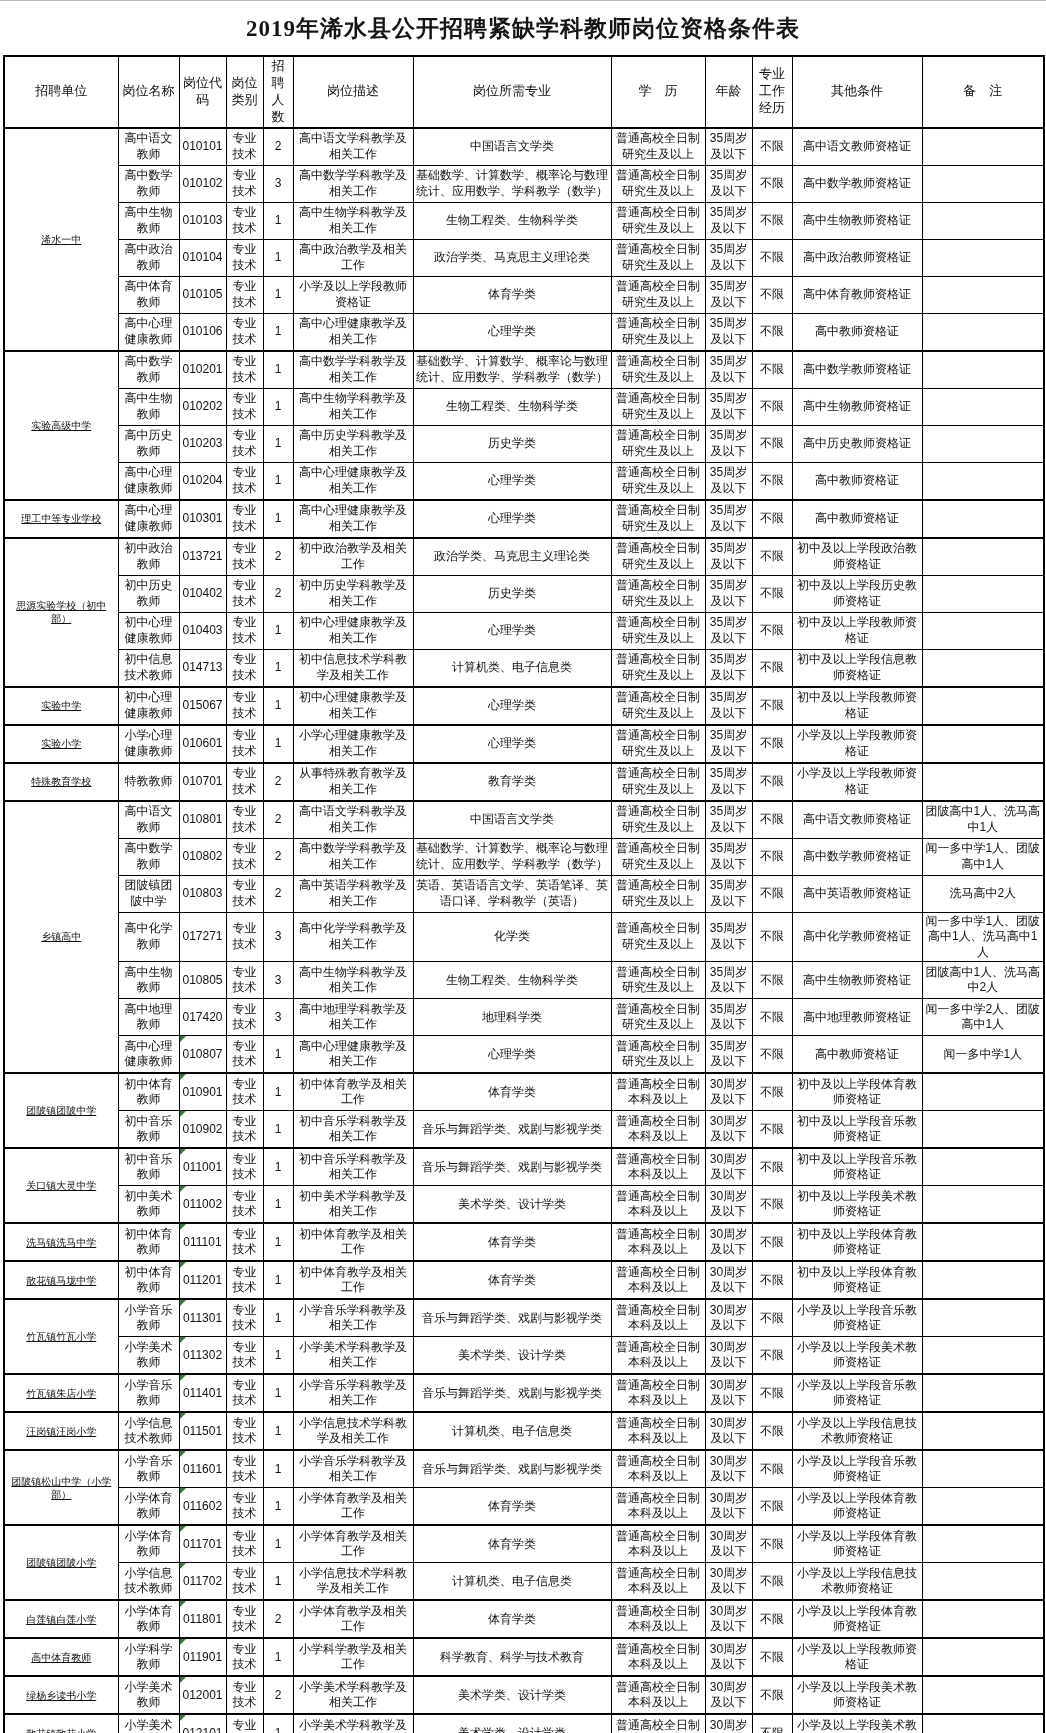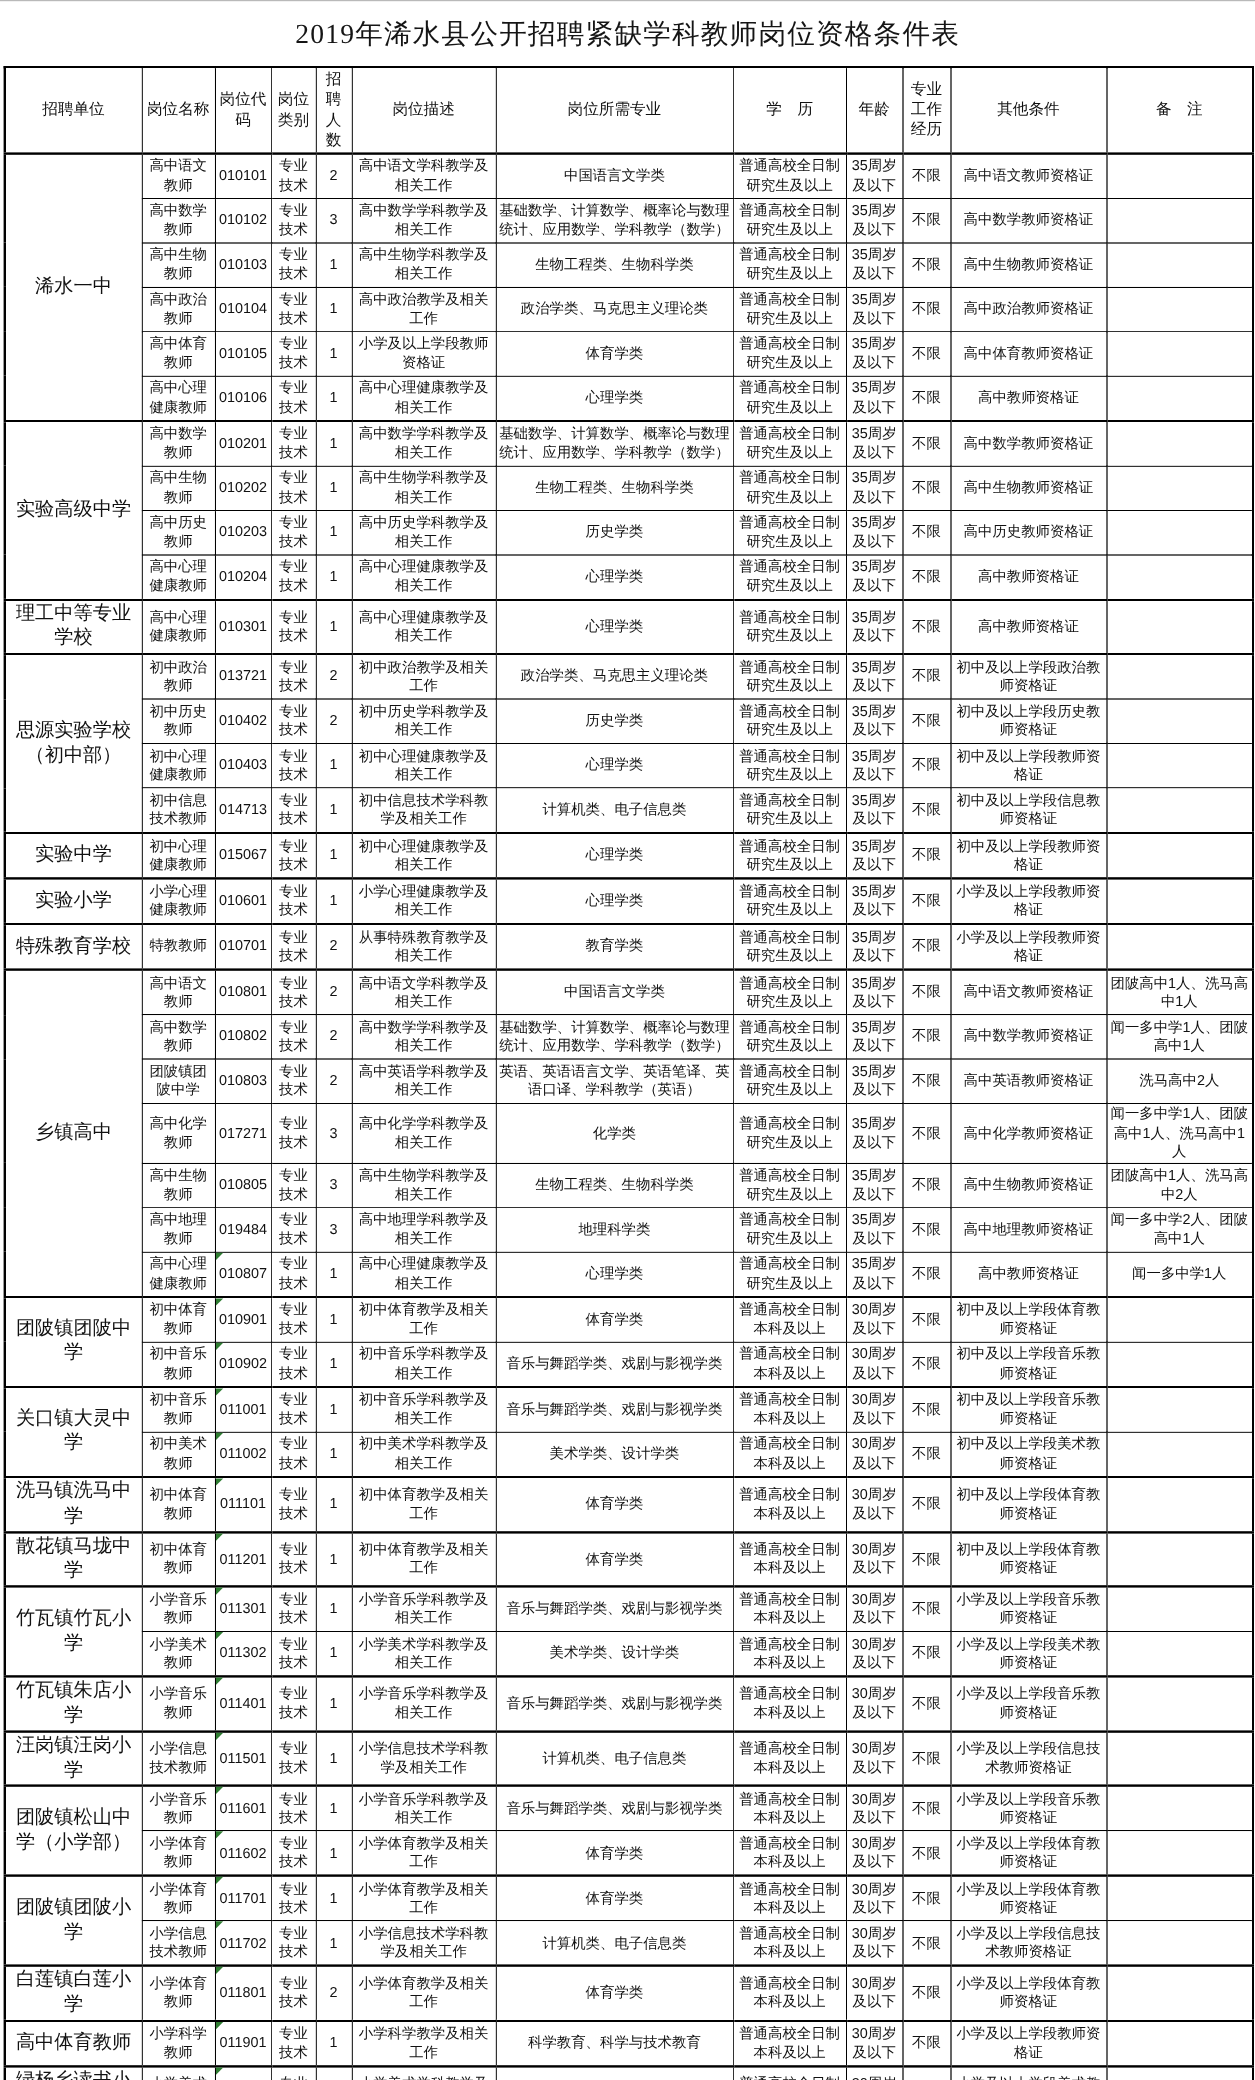--- a/index.html
+++ b/index.html
@@ -14,21 +14,21 @@
     box-sizing: border-box;
     padding: 0 3px 6px 3px;
     border-top: 1px solid #b9b9b9;
     background: #ffffff;
   }
   .title {
     margin: 0;
     padding: 12px 0 11px 0;
     text-align: center;
     font-family: "Liberation Serif", serif;
-    font-weight: normal;
+    font-weight: bold;
     font-size: 23px;
     letter-spacing: 1px;
     color: #151515;
   }
   table.positions {
     border-collapse: collapse;
     table-layout: fixed;
     width: 1040px;
     border: 2px solid #000;
   }
@@ -44,21 +44,21 @@
     background: #fff;
   }
   thead th {
     height: 31px;
     font-weight: normal;
     font-size: 13px;
   }
   thead tr th { border-bottom: 2px solid #000; }
   tbody td { height: 34px; }
   tr.group-start td { border-top: 2px solid #000; }
-  .unit-cell { font-size: 16px; }
+  .unit-cell { font-size: 10px; text-decoration: underline; }
   .flag-icon {
     position: absolute;
     top: 0;
     left: 0;
     width: 0;
     height: 0;
     border-top: 6px solid #2f7d32;
     border-right: 6px solid transparent;
   }
 </style>
@@ -401,21 +401,21 @@
           <td>高中生物学科教学及相关工作</td>
           <td>生物工程类、生物科学类</td>
           <td>普通高校全日制研究生及以上</td>
           <td>35周岁及以下</td>
           <td>不限</td>
           <td>高中生物教师资格证</td>
           <td>团陂高中1人、洗马高中2人</td>
         </tr>
         <tr>
           <td>高中地理教师</td>
-          <td>019484</td>
+          <td>017420</td>
           <td>专业技术</td>
           <td>3</td>
           <td>高中地理学科教学及相关工作</td>
           <td>地理科学类</td>
           <td>普通高校全日制研究生及以上</td>
           <td>35周岁及以下</td>
           <td>不限</td>
           <td>高中地理教师资格证</td>
           <td>闻一多中学2人、团陂高中1人</td>
         </tr>

